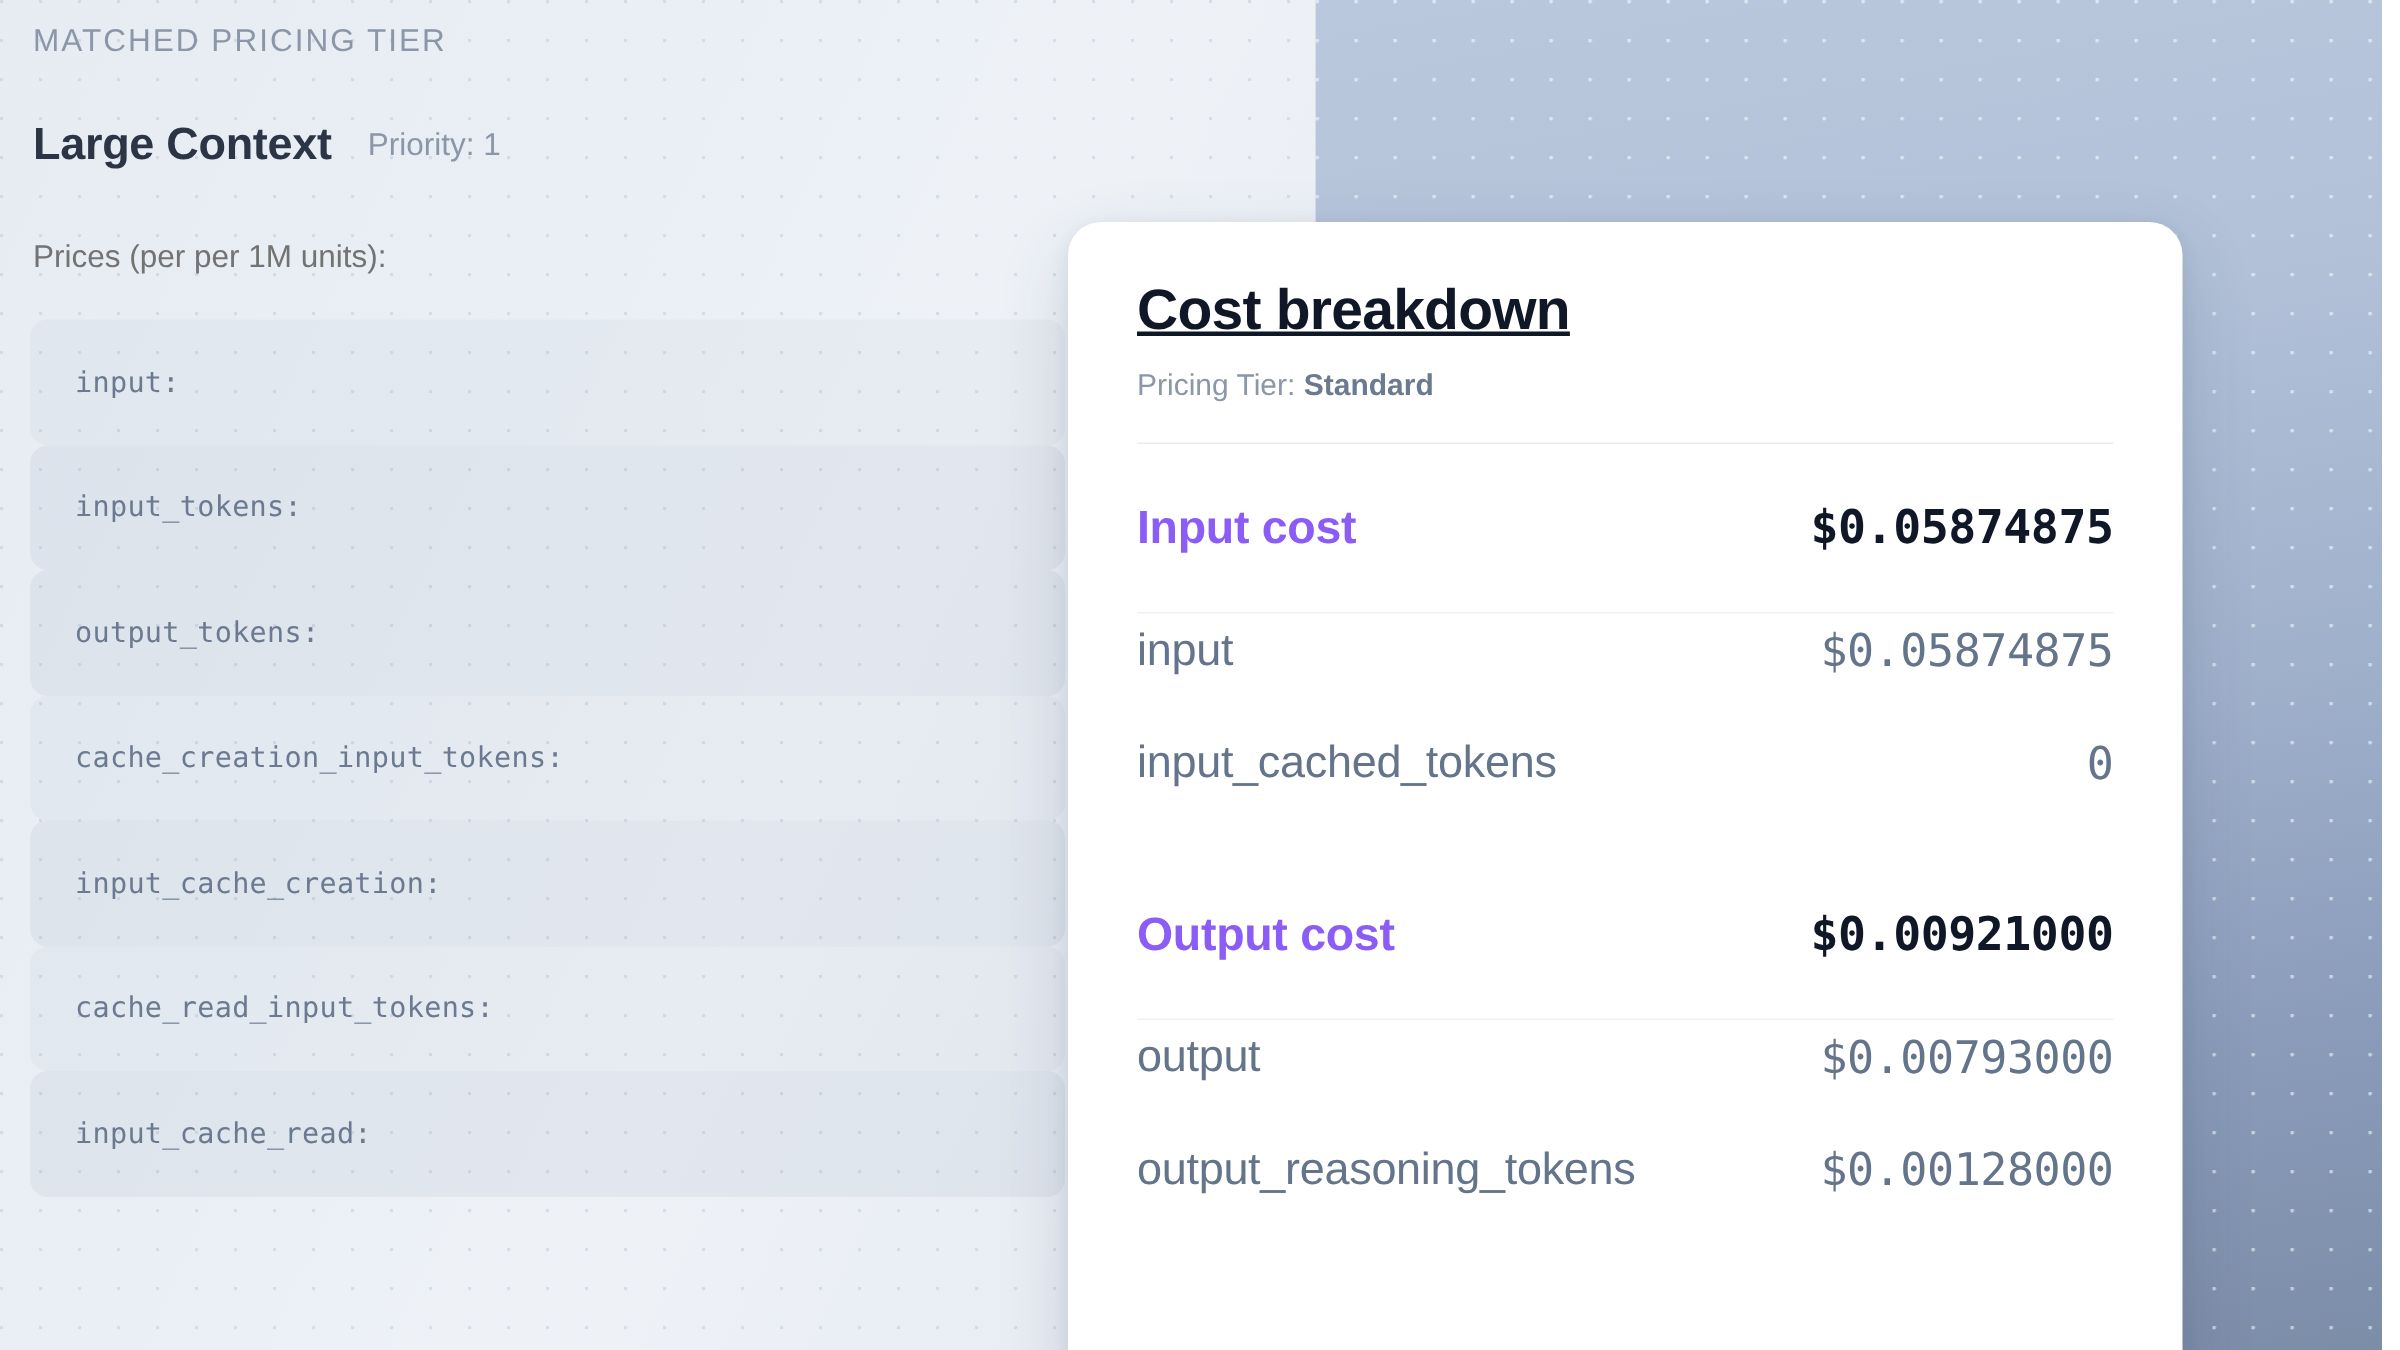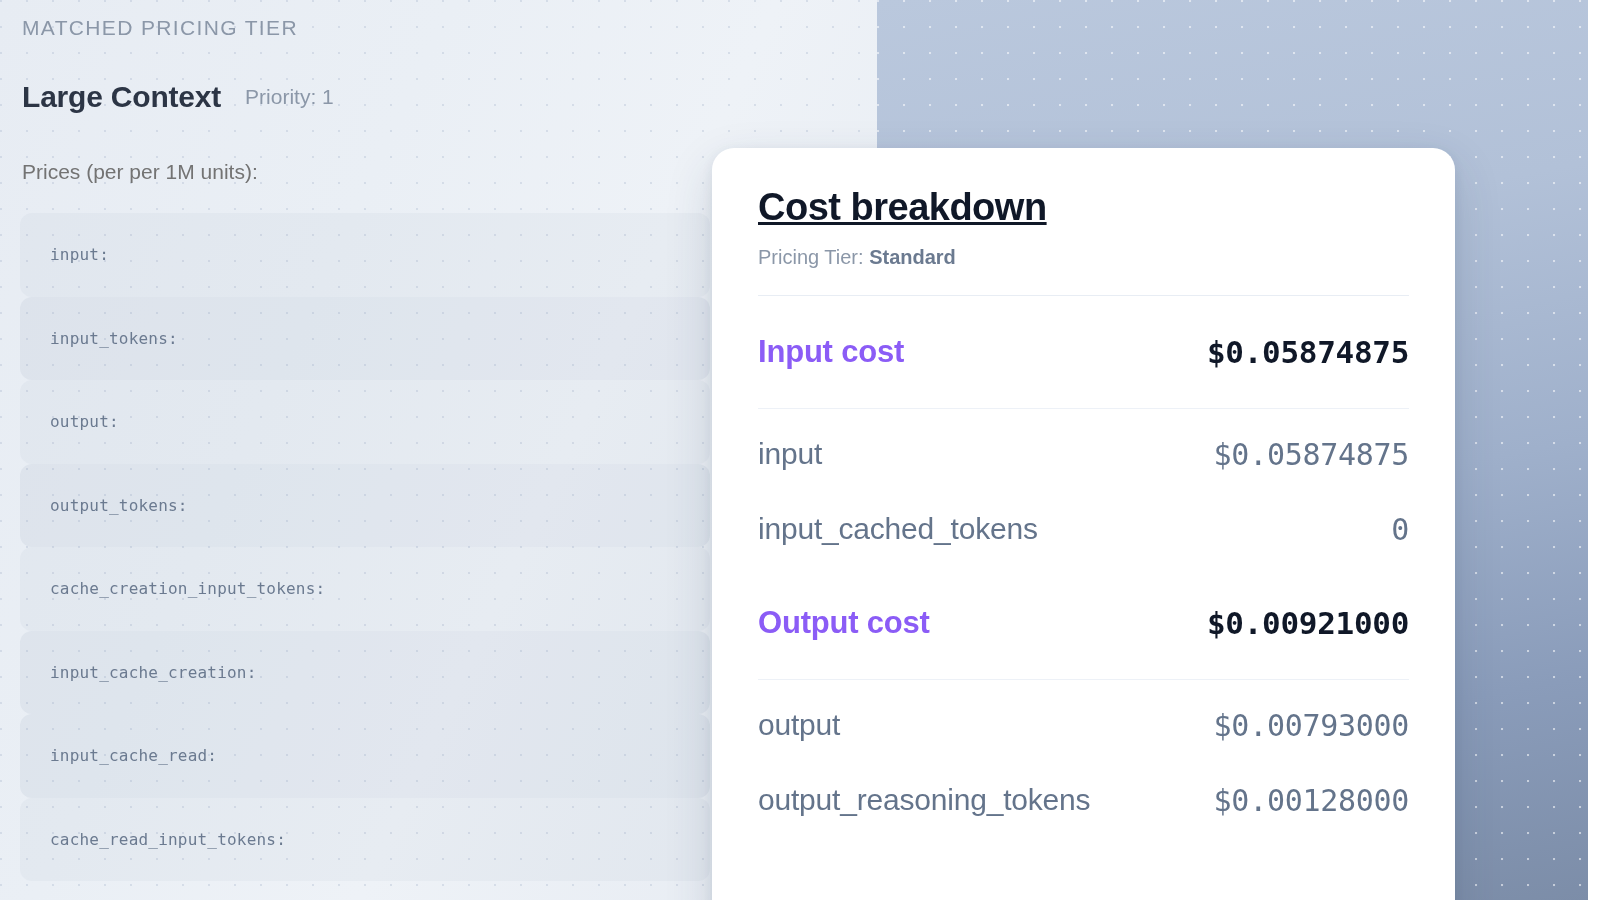--- a/index.html
+++ b/index.html
@@ -108,21 +108,21 @@
     box-sizing: border-box;
   }
   .price-row.odd {
     background: rgba(148,163,184,0.075);
   }
   .price-row.even {
     background: rgba(148,163,184,0.135);
   }
   .price-key {
     font-family: "DejaVu Sans Mono", "Liberation Mono", monospace;
-    font-size: 16px;
+    font-size: 19px;
     color: #6b7a90;
     letter-spacing: 0.2px;
     white-space: nowrap;
   }
 
   
   .card {
     position: absolute;
     left: 712px;
     top: 148px;
@@ -189,21 +189,21 @@
   .row.total .row-value {
     font-family: "DejaVu Sans Mono", "Liberation Mono", monospace;
     font-size: 31px;
     font-weight: 700;
     color: #101828;
     letter-spacing: -0.3px;
   }
 
   .row.detail {
     height: 75px;
-    align-items: center;
+    align-items: flex-start;
   }
   .row.detail .row-label {
     font-size: 30px;
     font-weight: 400;
     color: #64748b;
     letter-spacing: -0.2px;
   }
   .row.detail .row-value {
     font-family: "DejaVu Sans Mono", "Liberation Mono", monospace;
     font-size: 30px;
@@ -232,37 +232,34 @@
 
     <div class="prices-label">Prices (per per 1M units):</div>
 
     <div class="price-rows">
       <div class="price-row odd">
         <span class="price-key">input:</span>
       </div>
       <div class="price-row even">
         <span class="price-key">input_tokens:</span>
       </div>
-      <div class="price-row odd">
-        <span class="price-key">output:</span>
-      </div>
       <div class="price-row even">
         <span class="price-key">output_tokens:</span>
       </div>
       <div class="price-row odd">
         <span class="price-key">cache_creation_input_tokens:</span>
       </div>
       <div class="price-row even">
         <span class="price-key">input_cache_creation:</span>
       </div>
+      <div class="price-row odd">
+        <span class="price-key">cache_read_input_tokens:</span>
+      </div>
       <div class="price-row even">
         <span class="price-key">input_cache_read:</span>
-      </div>
-      <div class="price-row odd">
-        <span class="price-key">cache_read_input_tokens:</span>
       </div>
     </div>
   </div>
 
   <div class="card">
 
     <div class="card-title">Cost breakdown</div>
 
     <div class="card-sub">
       <span>Pricing Tier:</span>

